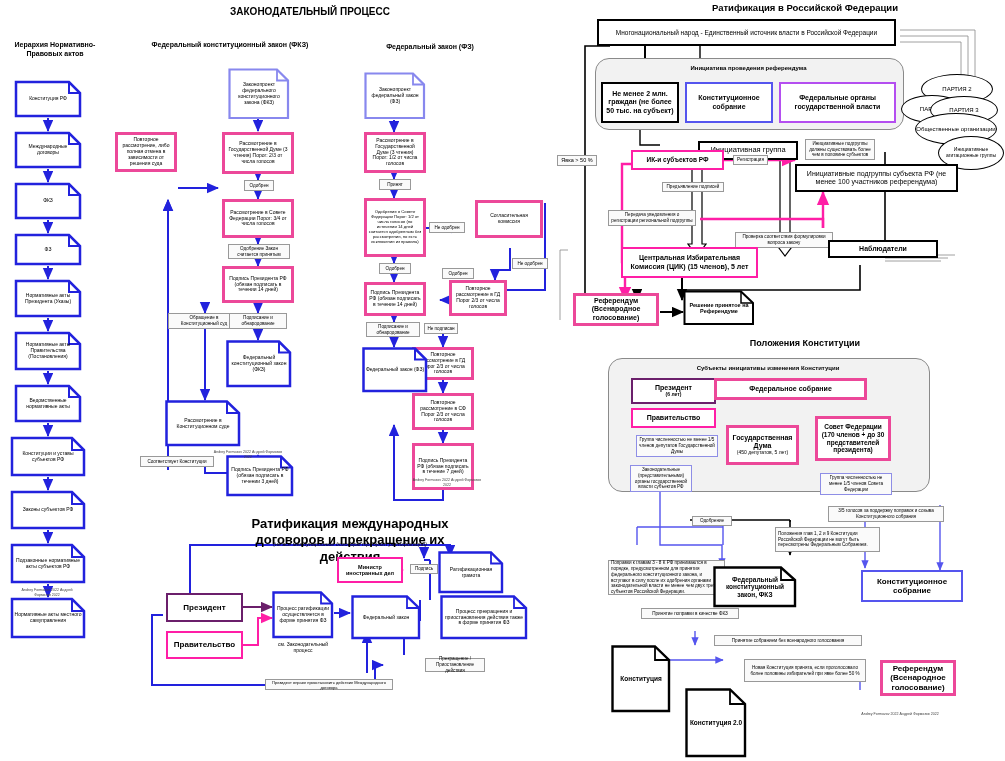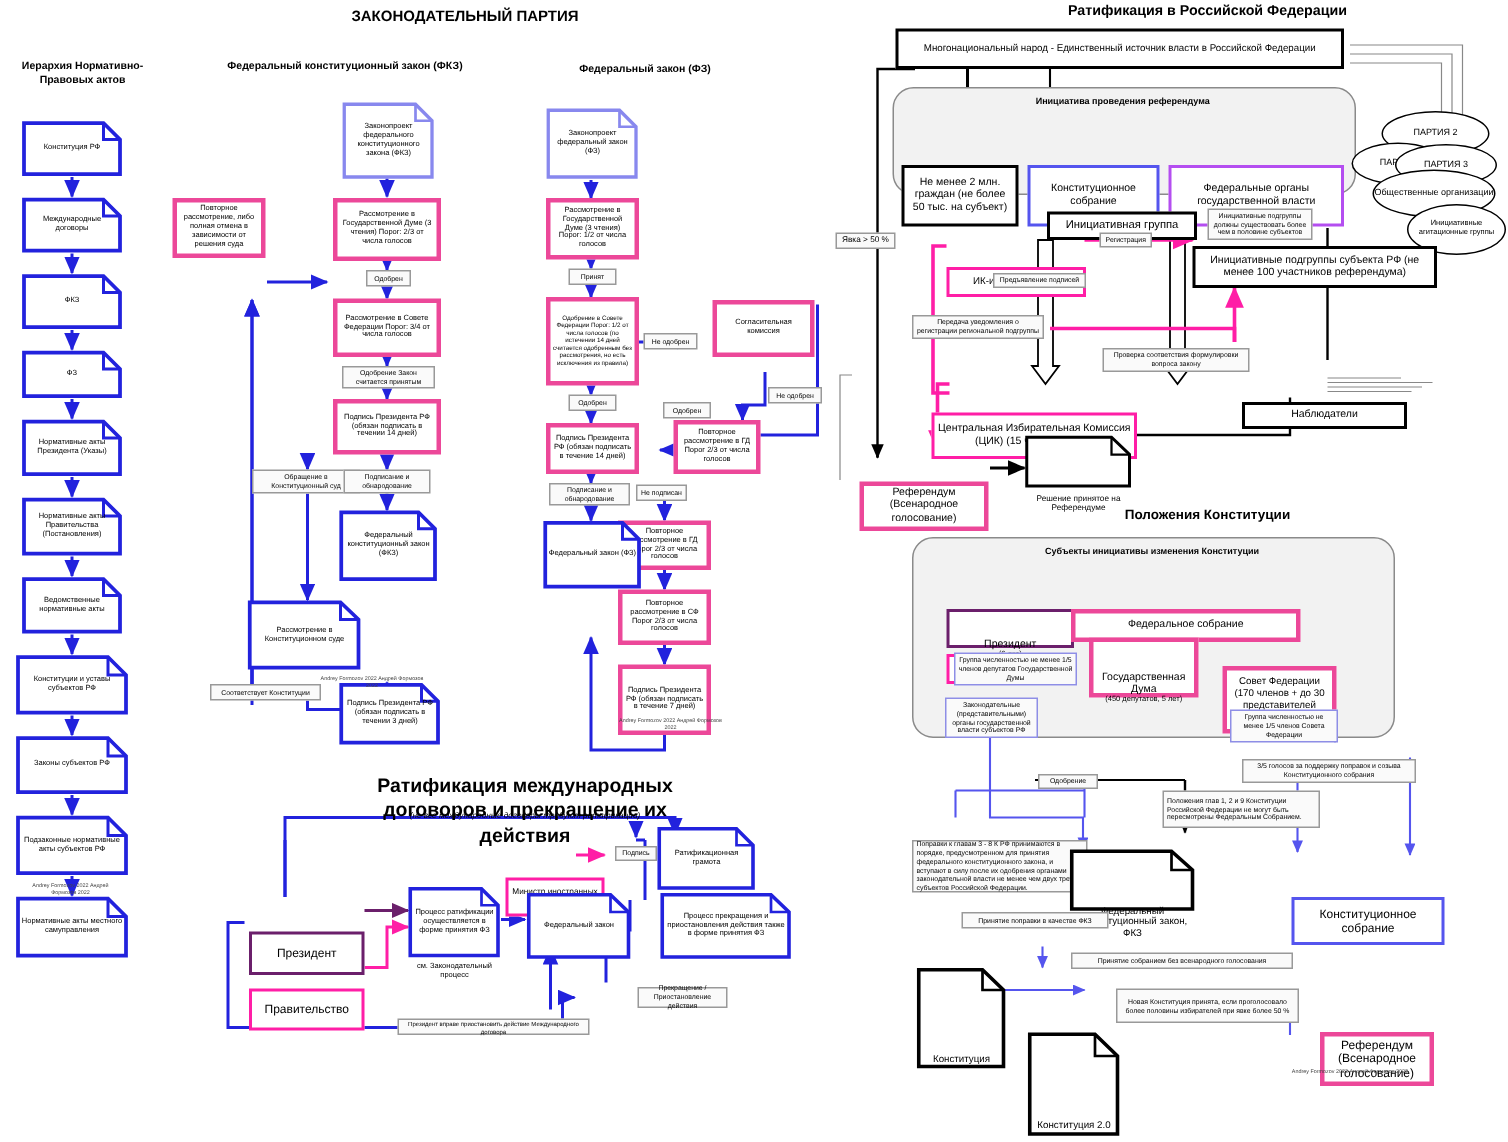--- a/index.html
+++ b/index.html
@@ -35,21 +35,21 @@
   .panel-title{position:absolute;width:100%;text-align:center;font-size:6px;font-weight:bold;}
   
   .ellipse{position:absolute;border:1px solid #000;border-radius:50%;background:#fff;
            display:flex;align-items:center;justify-content:center;text-align:center;
            line-height:1.15;}
   
   svg.lines{position:absolute;left:0;top:0;width:1005px;height:761px;pointer-events:none;}
   .sig{position:absolute;font-size:3.6px;color:#444;text-align:center;line-height:1.3;}
   .t5{font-size:5px;} .t55{font-size:5.5px;} .t6{font-size:6px;} .t65{font-size:6.5px;}
   .t7{font-size:7px;} .t75{font-size:7.5px;} .t8{font-size:8px;}
-  .bold{font-weight:normal;margin-top:28px;}
+  .bold{font-weight:bold;}
 </style>
 </head>
 <body>
 
 <svg class="lines" viewBox="0 0 1005 761">
   <defs>
     <marker id="ab" markerWidth="7" markerHeight="7" refX="5.5" refY="2.6" orient="auto">
       <path d="M0,0 L6,2.6 L0,5.2 z" fill="#2222dd"></path>
       </marker>
     <marker id="ak" markerWidth="7" markerHeight="7" refX="5.5" refY="2.6" orient="auto">
@@ -225,21 +225,21 @@
     <path d="M190,598 L190,560"></path>
     <path d="M163,615 L152,615 L152,685 L375,685"></path>
     <path d="M404,655 L404,620"></path>
   </g>
   <g stroke="#2222dd" stroke-width="2" fill="none" marker-end="url(#ab)">
     <path d="M367,673 L367,632"></path>
     <path d="M424,556 L424,558"></path>
   </g>
 </svg>
 
-<div class="abs sect-title" style="left:210px;top:6px;width:200px;">ЗАКОНОДАТЕЛЬНЫЙ ПАРТИЯ</div>
+<div class="abs sect-title" style="left:210px;top:6px;width:200px;">ЗАКОНОДАТЕЛЬНЫЙ ПРОЦЕСС</div>
 
 <div class="abs col-title" style="left:0px;top:40px;width:110px;">Иерархия Нормативно-Правовых актов</div>
 
 <div class="docwrap" style="left:14px;top:80px;width:68px;height:38px;">
   <svg width="68" height="38">
       <path d="M2,2 L55,2 L66,13 L66,36 L2,36 z" fill="#fff" stroke="#2222dd" stroke-width="2.5"></path>
       <path d="M55,2 L55,13 L66,13" fill="none" stroke="#2222dd" stroke-width="2"></path>
     </svg>
   <div class="doctext t5">Конституция РФ</div>
 </div>

